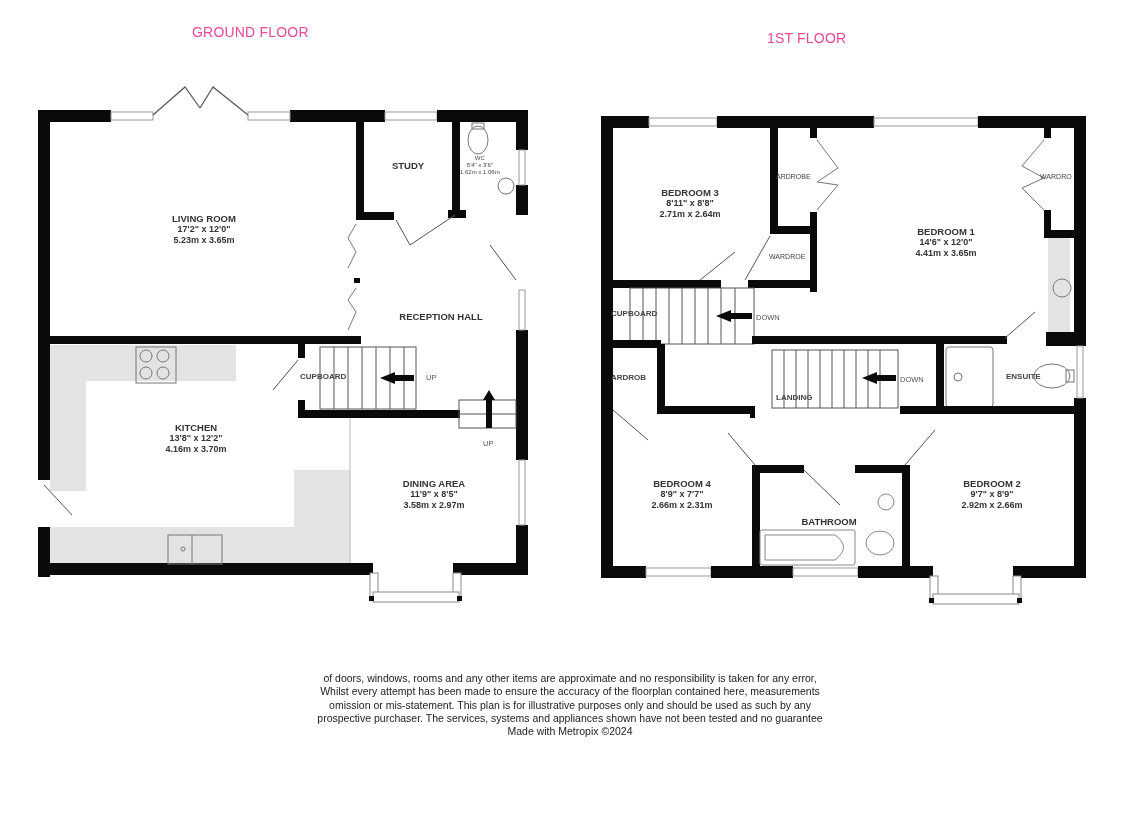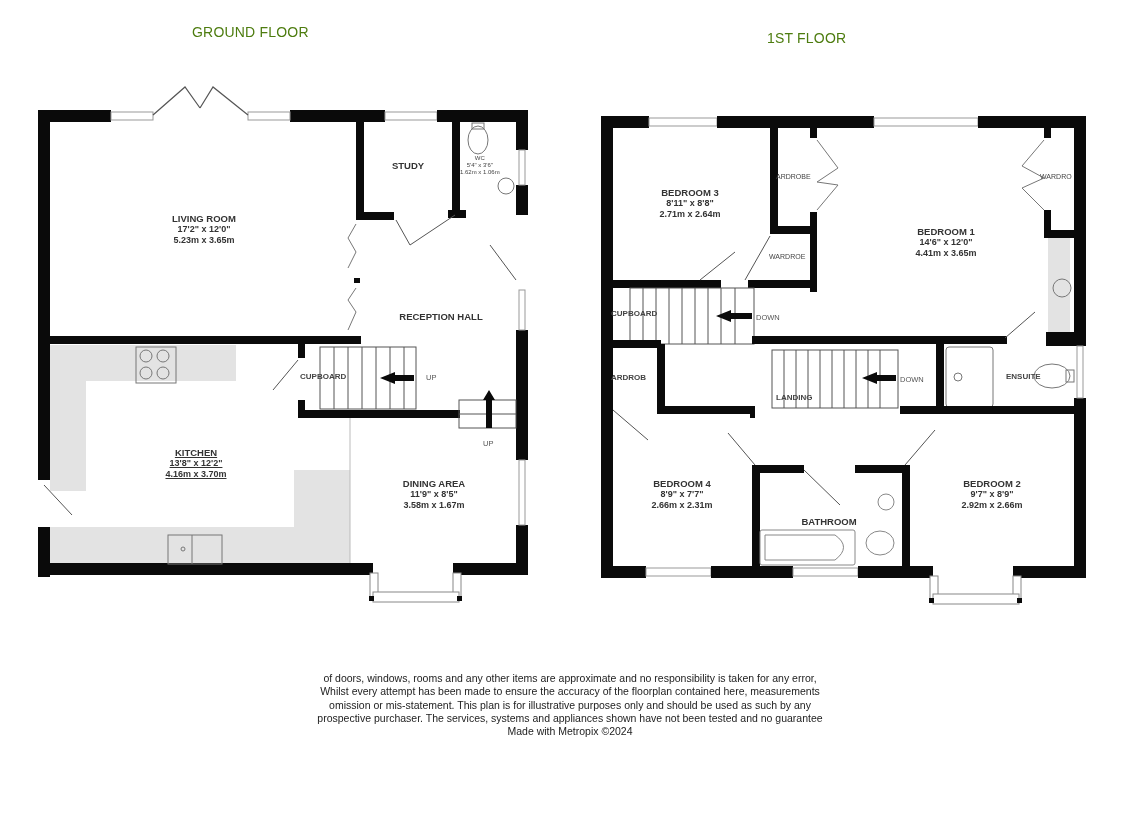--- a/index.html
+++ b/index.html
@@ -1,17 +1,17 @@
 <!DOCTYPE html>
 <html><head>
 <meta charset="utf-8">
 <style>
   html, body { margin:0; padding:0; background:#ffffff; }
   body { width:1135px; height:827px; position:relative; overflow:hidden; font-family:"Liberation Sans", sans-serif; color:#222; }
-  .floor-title { position:absolute; font-size:14px; color:#4d7c0f; letter-spacing:0.2px; }
+  .floor-title { position:absolute; font-size:14px; color:#ec4899; letter-spacing:0.2px; }
   svg.plan { position:absolute; left:0; top:0; }
   .lbl { position:absolute; text-align:center; font-weight:bold; font-size:9.5px; color:#333; line-height:11px; white-space:nowrap; transform:translateX(-50%); }
   .lbl .dim { font-weight:bold; font-size:9px; }
   .tiny { position:absolute; font-size:7px; color:#444; white-space:nowrap; }
   .small { position:absolute; font-size:8px; color:#444; font-weight:bold; white-space:nowrap; }
   .arrowtxt { position:absolute; font-size:7.5px; color:#555; white-space:nowrap; }
   .disclaimer { position:absolute; left:270px; top:672px; width:600px; text-align:center; font-size:10.5px; line-height:13.3px; color:#222; }
 </style>
 </head>
 <body>
@@ -224,29 +224,29 @@
   <div class="dim">5.23m  x 3.65m</div>
 </div>
 <div class="lbl" style="left:408px;top:160px;">STUDY</div>
 <div class="tiny" style="left:460px;top:155px;font-size:6px;line-height:7px;text-align:center;">
   <div>WC</div>
   <div>5'4"  x 3'6"</div>
   <div>1.62m  x 1.06m</div>
 </div>
 <div class="lbl" style="left:441px;top:311px;">RECEPTION HALL</div>
 <div class="small" style="left:300px;top:372px;">CUPBOARD</div>
-<div class="lbl" style="left:196px;top:447px;text-decoration:underline;">
+<div class="lbl" style="left:196px;top:422px;">
   <div>KITCHEN</div>
   <div class="dim">13'8"  x 12'2"</div>
   <div class="dim">4.16m  x 3.70m</div>
 </div>
 <div class="lbl" style="left:434px;top:478px;">
   <div>DINING AREA</div>
   <div class="dim">11'9"  x 8'5"</div>
-  <div class="dim">3.58m  x 1.67m</div>
+  <div class="dim">3.58m  x 2.97m</div>
 </div>
 <div class="arrowtxt" style="left:426px;top:373px;">UP</div>
 <div class="arrowtxt" style="left:483px;top:439px;">UP</div>
 
 <div class="lbl" style="left:690px;top:187px;">
   <div>BEDROOM 3</div>
   <div class="dim">8'11"  x 8'8"</div>
   <div class="dim">2.71m  x 2.64m</div>
 </div>
 <div class="lbl" style="left:946px;top:226px;">

